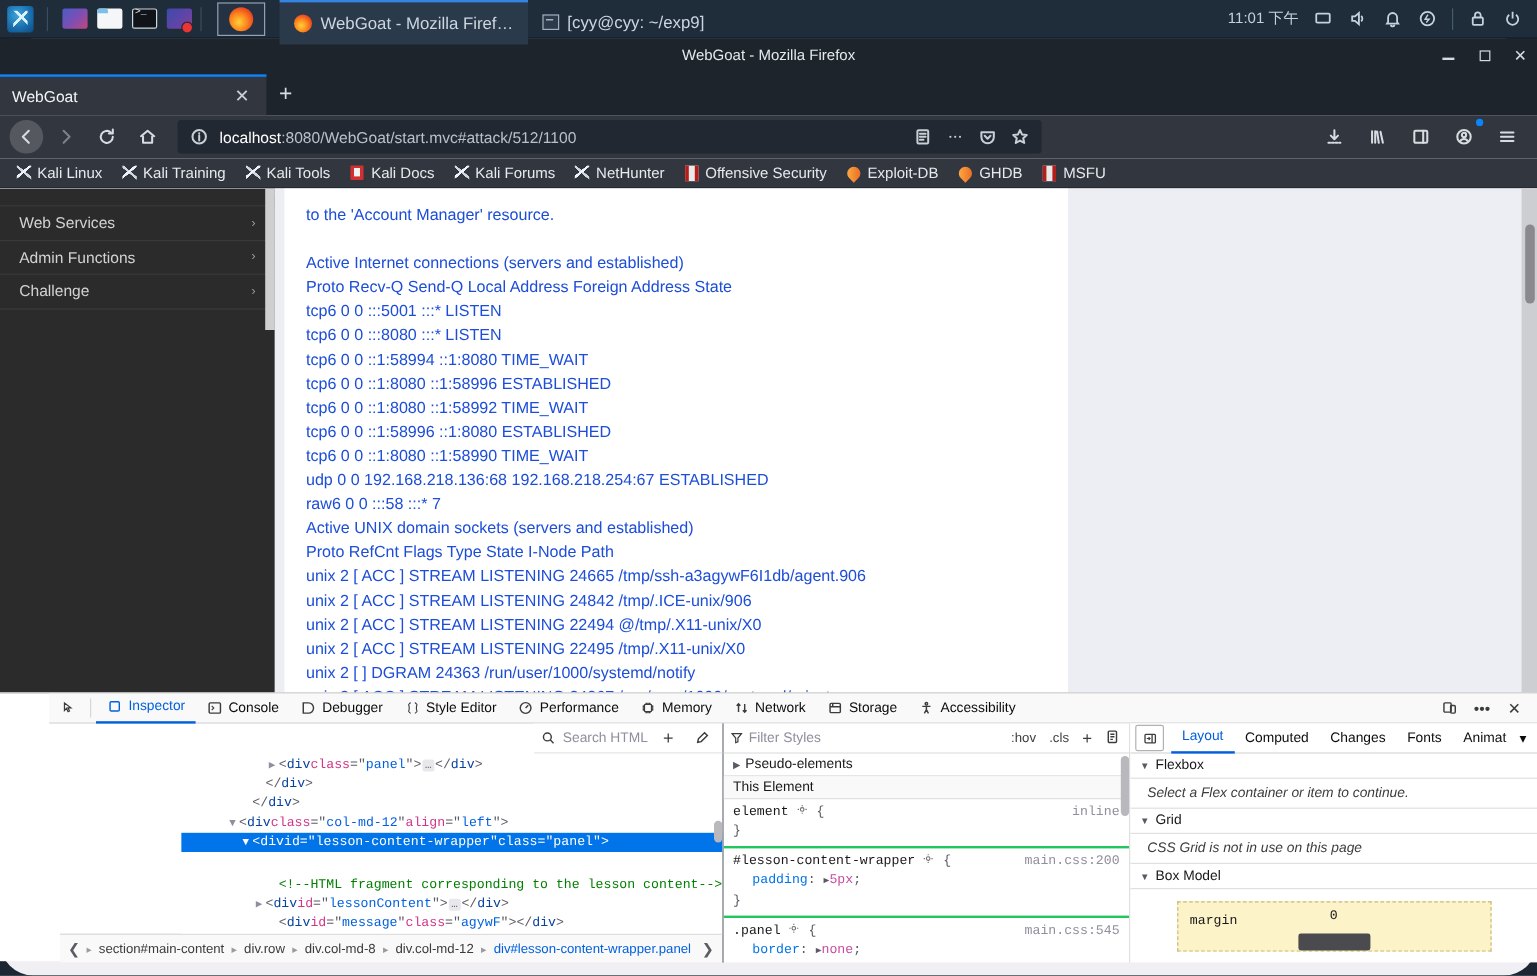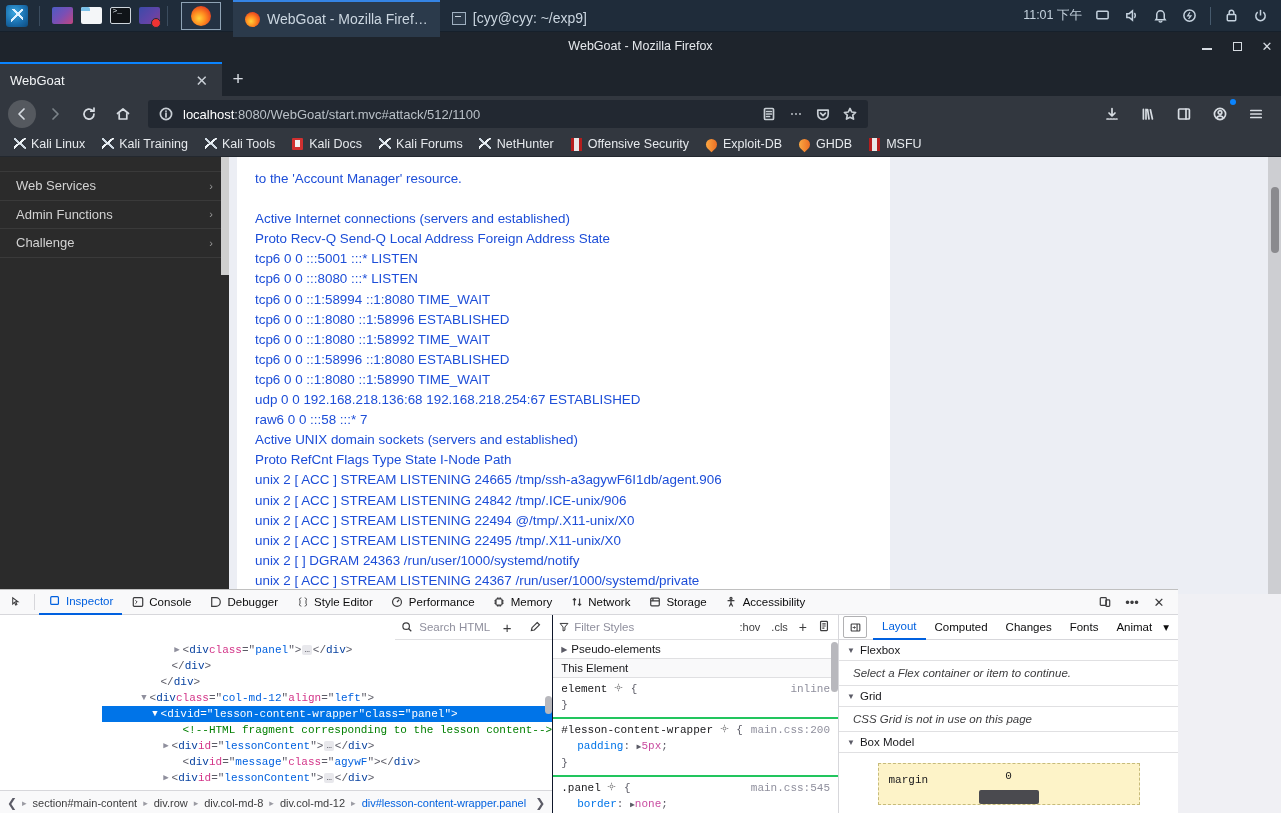--- a/index.html
+++ b/index.html
@@ -66,20 +66,21 @@
   .mini-term::after { content:""; position:absolute; left:2px; top:3px; width:6px; height:1px; background:#c6d2dc; }
   .tray { display: flex; align-items: center; gap: 12px; padding-right: 12px; color: #c5d2de; font-size: 12.5px; }
   .tray-ic { width: 17px; height: 17px; display:flex; align-items:center; justify-content:center; }
   .tray-sep { width: 1px; height: 18px; background: #465a6d; }
   svg.tico { width: 15px; height: 15px; fill: none; stroke: #c5d2de; stroke-width: 1.6; }
 
   
   .ff-window {
     position: absolute; left: 0; top: 32px; width: 1281px; height: 781px;
     background: #f0f0f4;
+    border-radius: 28px;
   }
   .ff-titlebar {
     height: 28px; background: #1e242c; color: #e6e9ed;
     display: flex; align-items: center; justify-content: center;
     font-size: 12.5px; position: relative;
   }
   .ff-wctl { position: absolute; right: 6px; top: 0; height: 28px; display: flex; align-items: center; gap: 14px; }
   .wc { width: 16px; height: 16px; display: flex; align-items: center; justify-content: center; color: #d6dbe1; font-size: 13px; }
   .wc .min { width: 10px; height: 1.5px; background: #d6dbe1; margin-top: 6px; }
   .wc .max { width: 9px; height: 9px; border: 1.5px solid #d6dbe1; }
@@ -147,22 +148,22 @@
   .wg-panel {
     position: absolute; left: 8px; top: 0; width: 653px; bottom: 0;
     background: #ffffff; padding: 12px 18px 0 18px; overflow: hidden;
   }
   .wg-text { color: #1d4ed8; font-size: 13.4px; line-height: 20.1px; white-space: pre-wrap; }
   .wg-vscroll { position: absolute; right: 0px; top: 0; width: 13px; height: 100%; background: #cdced2; }
   .wg-vthumb { position: absolute; right: 2px; top: 30px; width: 8px; height: 66px; background: #8a8a8e; border-radius: 4px; }
 
   
   .devtools {
-    position: absolute; left: 0; bottom: 0; width: 1178px; height: 224px;
-    background: #ffffff; border-top: 1px solid #c0c0c0; font-size: 11.5px; color: #18181b;
+    position: absolute; left: 0; bottom: 12px; width: 1281px; height: 224px;
+    background: #ffffff; border-top: 1px solid #c0c0c0; font-size: 11.5px; color: #18181b; padding-left: 41px;
   }
   .dt-toolbar {
     height: 25px; display: flex; align-items: center; background: #f9f9fa;
     border-bottom: 1px solid #d7d7db; padding-left: 4px;
   }
   .dt-picker { width: 26px; height: 24px; display: flex; align-items: center; justify-content: center; }
   .dt-divider { width: 1px; height: 16px; background: #d7d7db; margin: 0 4px; }
   .dt-tab {
     display: flex; align-items: center; gap: 5px; padding: 0 9px; height: 25px;
     color: #0c0c0d; font-size: 11.5px; white-space: nowrap;
@@ -742,21 +743,21 @@
                 <span class="tag">div</span>
                 <span class="attr"> id</span>
                 <span class="punct">="</span>
                 <span class="val">lesson-content-wrapper</span>
                 <span class="punct">"</span>
                 <span class="attr"> class</span>
                 <span class="punct">="</span>
                 <span class="val">panel</span>
                 <span class="punct">"&gt;</span>
               </div>
-              <div class="tline" style="padding-left: 70px;">
+              <div class="tline" style="padding-left: 70px; margin-top: 20px;">
                 <span class="twig"></span>
                 <span class="cmt">&lt;!--HTML fragment corresponding to the lesson content--&gt;</span>
               </div>
               <div class="tline" style="padding-left: 59px;">
                 <span class="twig">▶</span>
                 <span class="punct">&lt;</span>
                 <span class="tag">div</span>
                 <span class="attr"> id</span>
                 <span class="punct">="</span>
                 <span class="val">lessonContent</span>

